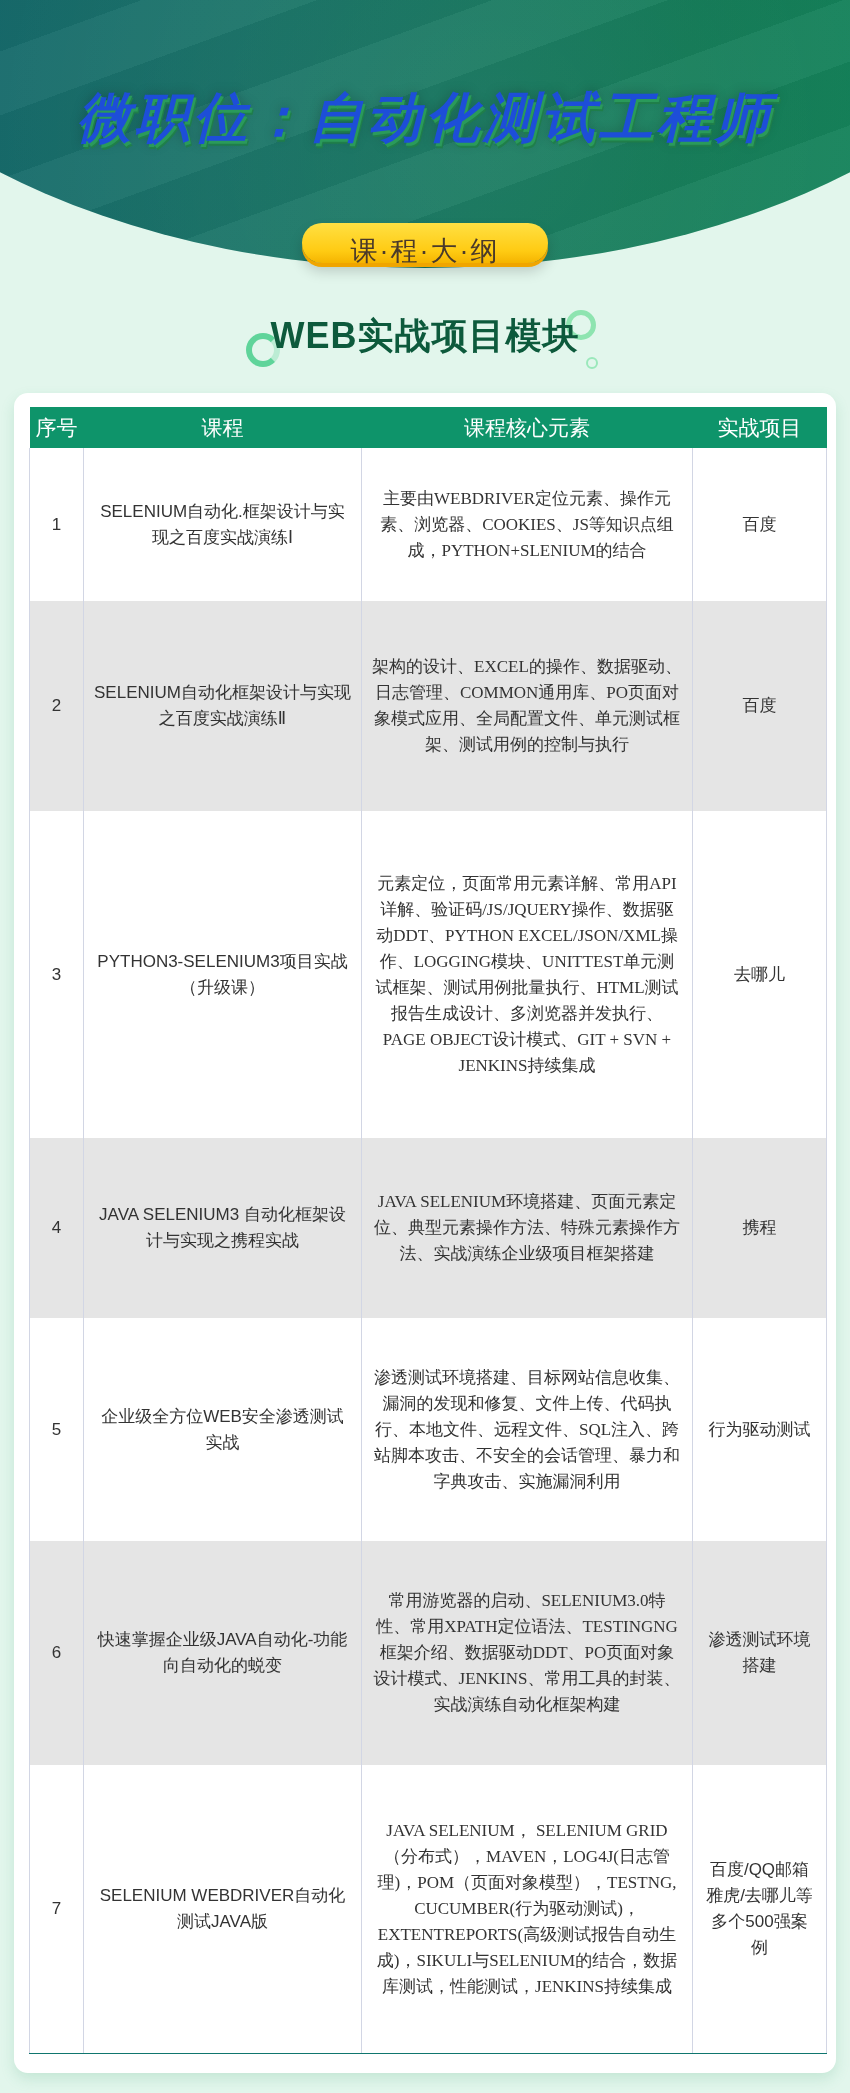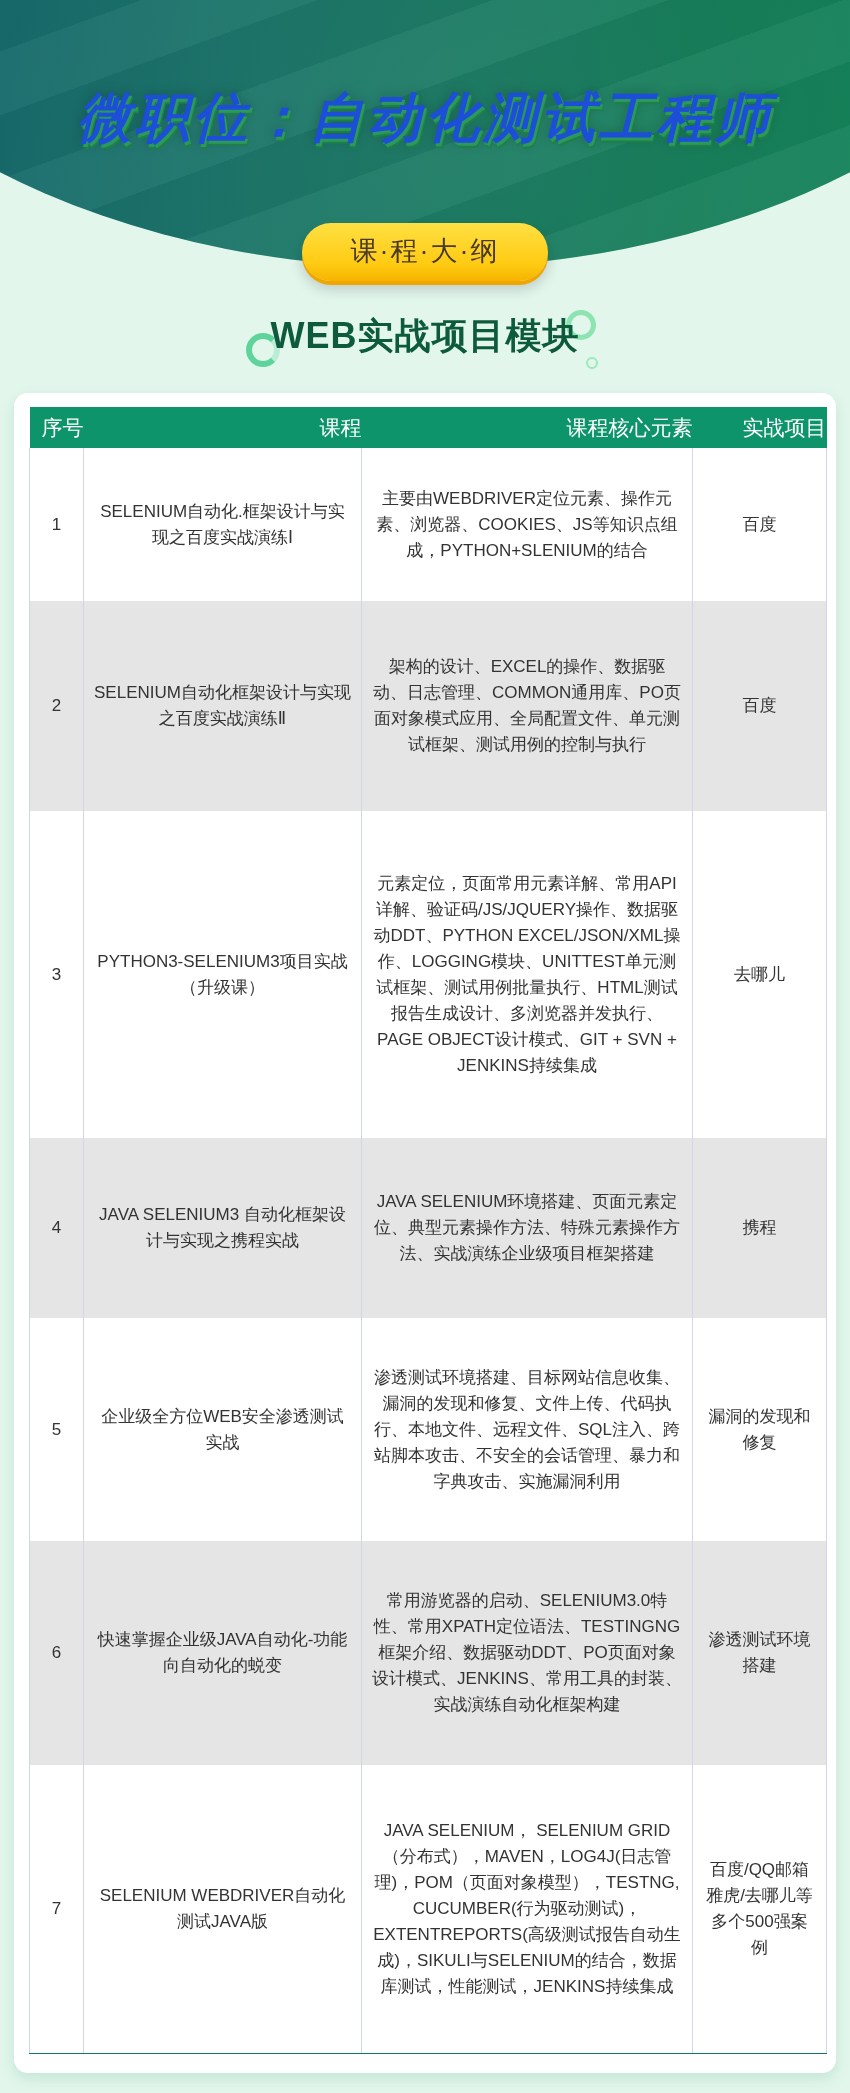--- a/index.html
+++ b/index.html
@@ -41,21 +41,21 @@
       color: #1d4ed8;
       letter-spacing: 4px;
       text-shadow: 2px 3px 0 #2a9a5a, 3px 5px 0 #1f7e4a, 0 0 12px rgba(0,0,0,0.25);
       white-space: nowrap;
     }
     .pill {
       position: absolute;
       left: 302px;
       top: 223px;
       width: 246px;
-      height: 58px;
+      height: 40px;
       border-radius: 29px;
       background: linear-gradient(180deg, #ffe043 0%, #ffcb13 70%, #f5b400 100%);
       box-shadow: 0 4px 0 #f0a500, 0 8px 14px rgba(0,0,0,0.18);
       text-align: center;
       line-height: 56px;
       font-size: 27px;
       color: #4a3a2a;
       letter-spacing: 2px;
     }
     .section-title {
@@ -96,37 +96,37 @@
       border-collapse: collapse;
       table-layout: fixed;
     }
     table.outline th {
       background: #0e946a;
       color: #ffffff;
       font-weight: normal;
       font-size: 21px;
       height: 41px;
       padding: 0;
-      text-align: right;
+      text-align: center;
     }
     table.outline td {
       border: 1px solid #d2d6e4;
       border-top: none;
       border-bottom: none;
       text-align: center;
       vertical-align: middle;
       color: #333333;
       font-size: 17px;
       line-height: 26px;
       padding: 0 10px;
     }
     table.outline tr:last-child td { border-bottom: 1px solid #0f766e; }
     table.outline tr.alt td { background: #e5e5e5; }
     td.num { font-size: 18px; padding: 0; }
-    td.elements { padding: 0 32px 0 36px; }
+    td.elements { padding: 0 32px 0 36px; font-family: Liberation Serif, serif; }
     td.project { padding: 0 4px; }
   </style>
 </head>
 <body>
 
 <div class="banner"></div>
 <div class="title">微职位：自动化测试工程师</div>
 <div class="pill">课·程·大·纲</div>
 
 <div class="ring ring-left"></div>
@@ -172,21 +172,21 @@
       <tr class="alt" style="height:180px">
         <td class="num">4</td>
         <td>JAVA SELENIUM3 自动化框架设计与实现之携程实战</td>
         <td class="elements">JAVA SELENIUM环境搭建、页面元素定位、典型元素操作方法、特殊元素操作方法、实战演练企业级项目框架搭建</td>
         <td class="project">携程</td>
       </tr>
       <tr style="height:223px">
         <td class="num">5</td>
         <td>企业级全方位WEB安全渗透测试实战</td>
         <td class="elements">渗透测试环境搭建、目标网站信息收集、漏洞的发现和修复、文件上传、代码执行、本地文件、远程文件、SQL注入、跨站脚本攻击、不安全的会话管理、暴力和字典攻击、实施漏洞利用</td>
-        <td class="project">漏洞的发现和修复</td>
+        <td class="project">行为驱动测试</td>
       </tr>
       <tr class="alt" style="height:224px">
         <td class="num">6</td>
         <td>快速掌握企业级JAVA自动化-功能向自动化的蜕变</td>
         <td class="elements">常用游览器的启动、SELENIUM3.0特性、常用XPATH定位语法、TESTINGNG框架介绍、数据驱动DDT、PO页面对象设计模式、JENKINS、常用工具的封装、实战演练自动化框架构建</td>
         <td class="project">渗透测试环境搭建</td>
       </tr>
       <tr style="height:288px">
         <td class="num">7</td>
         <td>SELENIUM WEBDRIVER自动化测试JAVA版</td>

